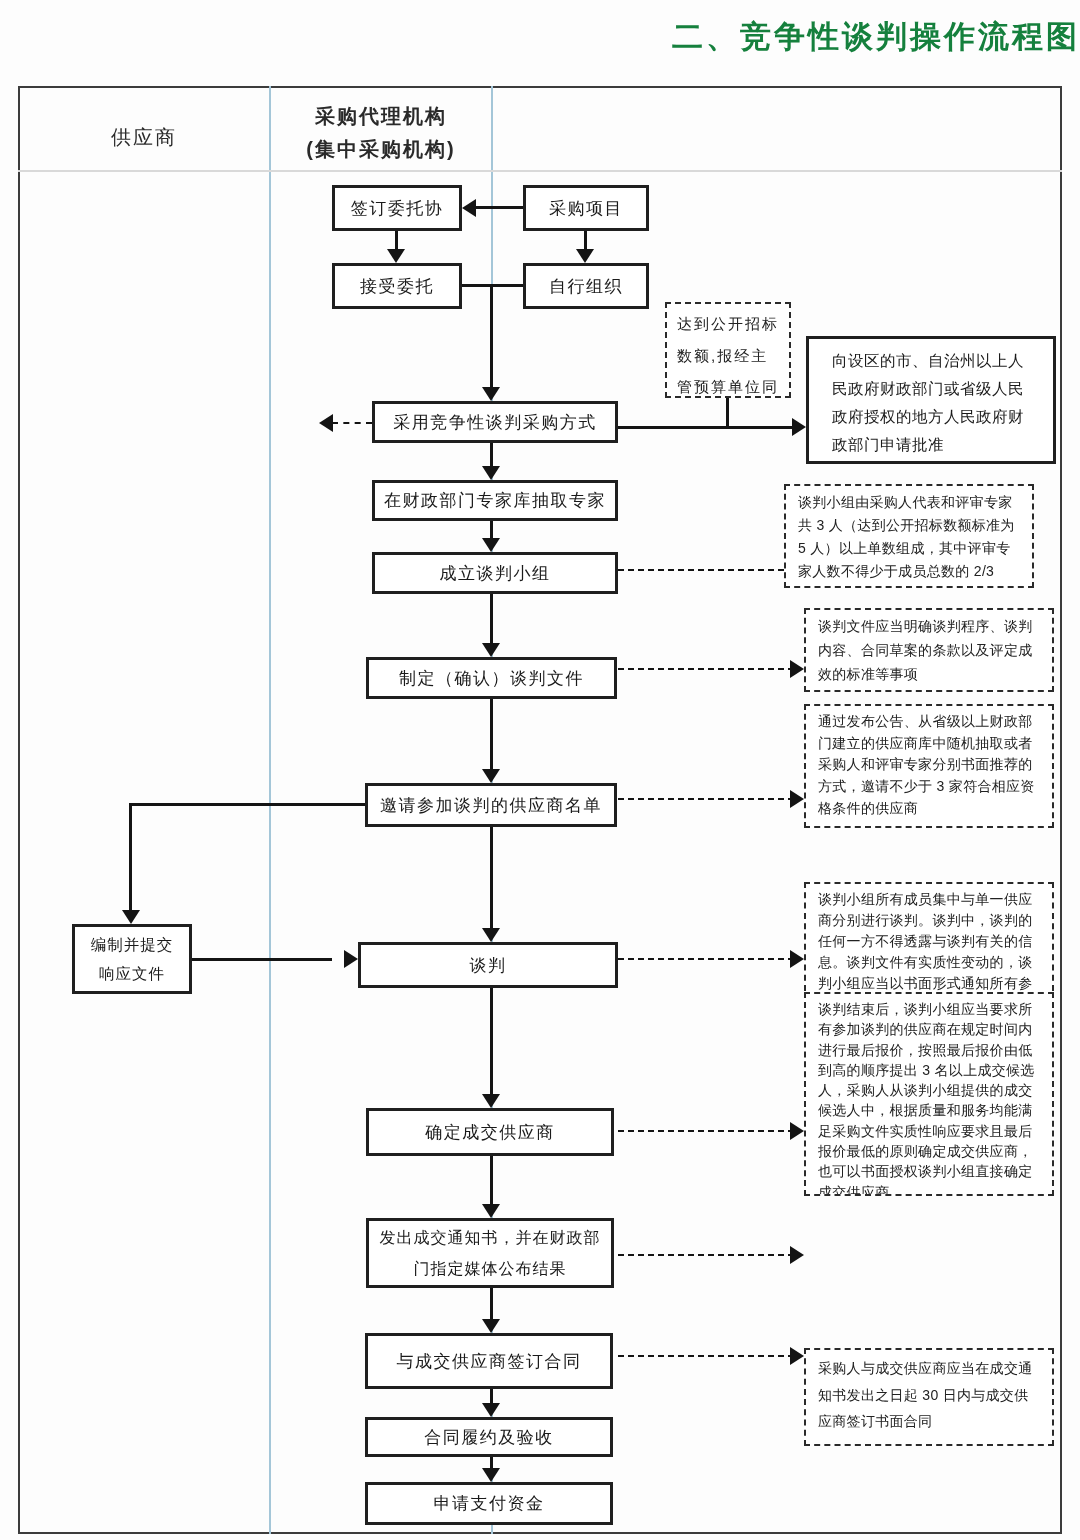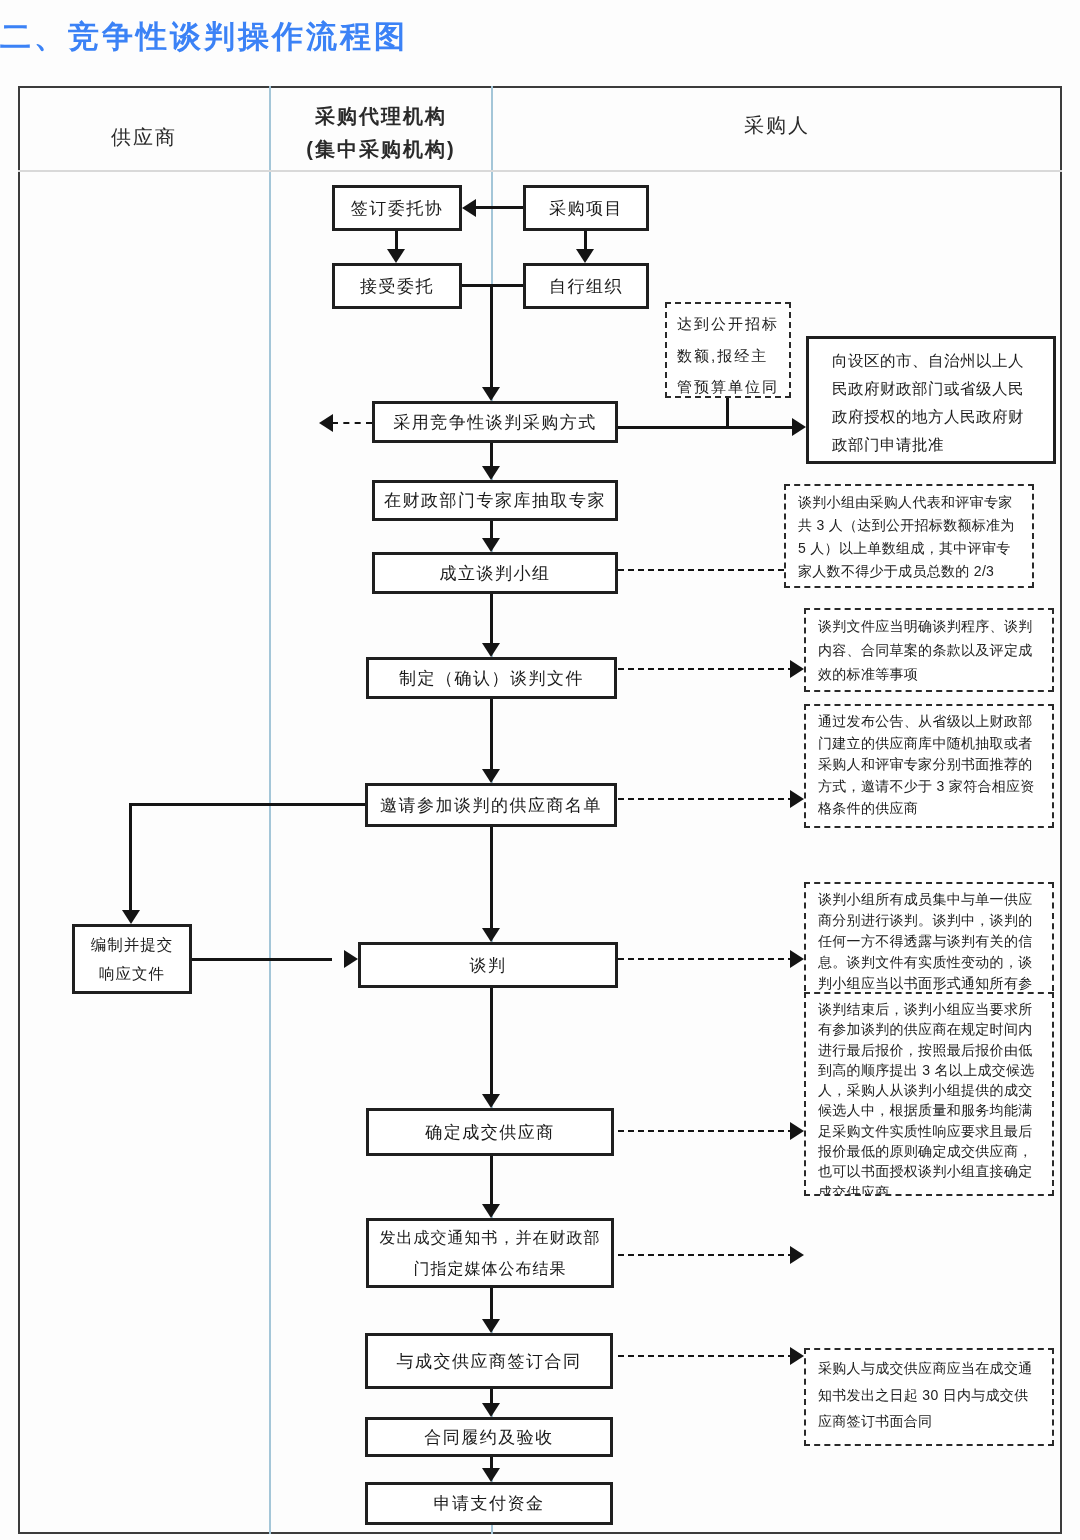--- a/index.html
+++ b/index.html
@@ -1,19 +1,19 @@
 <!DOCTYPE html>
 <html><head>
 <meta charset="utf-8">
 <style>
   html,body { margin:0; padding:0; background:#ffffff; }
   .page { position:relative; width:1080px; height:1540px; background:#fdfdfd;
           font-family:"Liberation Sans","DejaVu Sans",sans-serif; color:#1a1a1a; overflow:hidden; }
-  .title { position:absolute; left:0; top:16px; width:100%; text-align:left;
-           font-size:31px; font-weight:bold; letter-spacing:3px; color:#3b82f6; }
+  .title { position:absolute; left:0; top:16px; width:100%; text-align:right;
+           font-size:31px; font-weight:bold; letter-spacing:3px; color:#15803d; }
   .frame { position:absolute; left:18px; top:86px; width:1044px; height:1448px;
            border:2px solid #3c3c3c; box-sizing:border-box; z-index:0; }
   .sep-v { position:absolute; top:86px; height:1448px; width:2px; background:#a4c6d8; z-index:0; }
   .hdr-div { position:absolute; left:18px; top:170px; width:1044px; height:2px; background:#d9d9d9; z-index:0; }
   .col-h { position:absolute; text-align:center; font-size:20px; letter-spacing:2px; color:#2a2a2a; z-index:1; }
   .col-h div { line-height:33px;font-weight:bold; }
   .box { position:absolute; background:#fff; border:3px solid #1f1f1f; box-sizing:border-box;
          display:flex; align-items:center; justify-content:center; text-align:center;
          font-size:17px; letter-spacing:1.5px; z-index:3; }
   .box.small { font-size:16px; letter-spacing:1px; }
@@ -39,21 +39,20 @@
   <div class="frame"></div>
   <div class="sep-v" style="left:269px"></div>
   <div class="sep-v" style="left:491px"></div>
   <div class="hdr-div"></div>
 
   <div class="col-h" style="left:18px;top:124px;width:252px">供应商</div>
   <div class="col-h" style="left:270px;top:100px;width:222px">
     <div>采购代理机构</div>
     <div>(集中采购机构)</div>
   </div>
-  <div class="col-h" style="left:492px;top:112px;width:570px">采购人</div>
 
   <div class="sl" style="left:476px;top:206px;width:47px;height:3px"></div>
   <div class="sl" style="left:395px;top:231px;width:3px;height:19px"></div>
   <div class="sl" style="left:584px;top:231px;width:3px;height:19px"></div>
   <div class="sl" style="left:462px;top:284px;width:64px;height:3px"></div>
   <div class="sl" style="left:490px;top:284px;width:3px;height:104px"></div>
   <div class="sl" style="left:490px;top:443px;width:3px;height:24px"></div>
   <div class="sl" style="left:490px;top:521px;width:3px;height:18px"></div>
   <div class="sl" style="left:490px;top:594px;width:3px;height:50px"></div>
   <div class="sl" style="left:490px;top:699px;width:3px;height:71px"></div>

